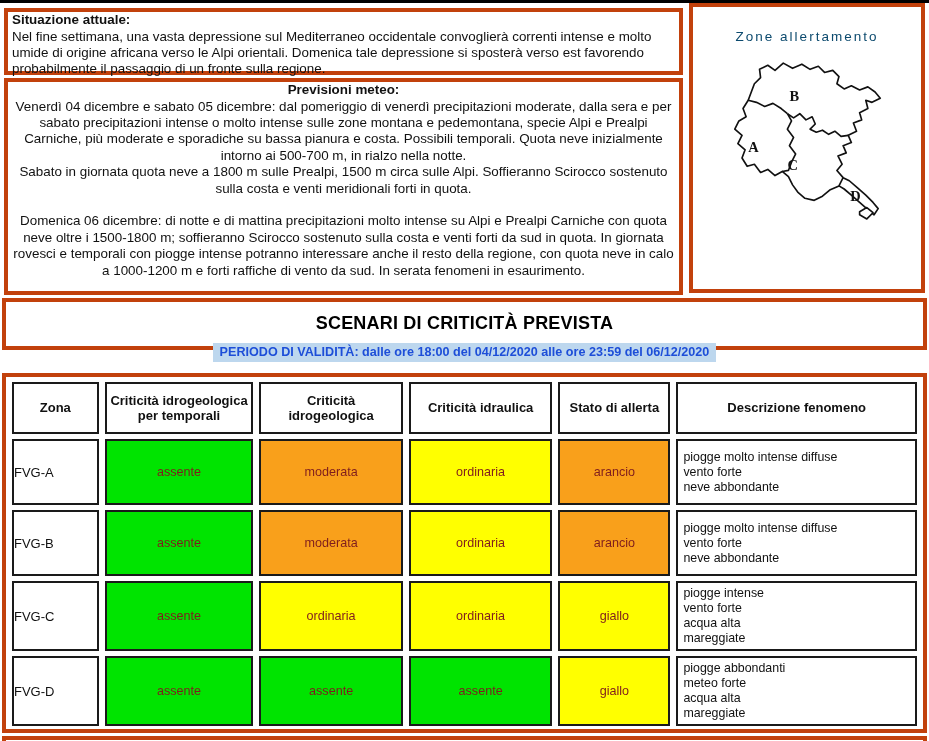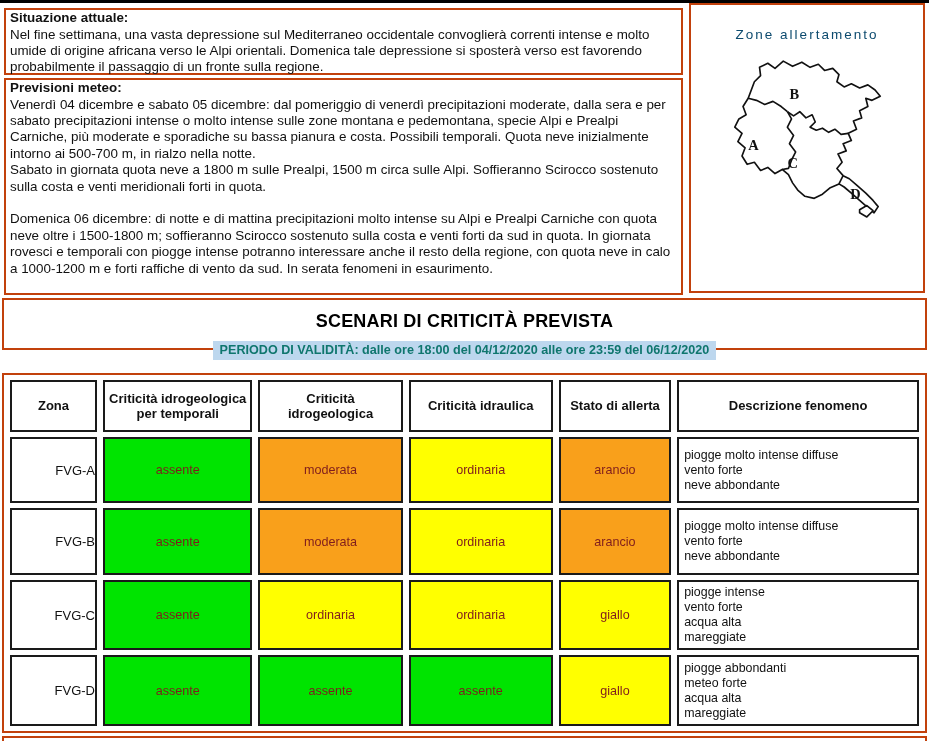--- a/index.html
+++ b/index.html
@@ -2,47 +2,47 @@
 <html><head>
 <meta charset="utf-8">
 <style>
   * { margin: 0; padding: 0; box-sizing: border-box; }
   html, body { width: 929px; height: 741px; background: #ffffff; overflow: hidden; }
   body { position: relative; font-family: "Liberation Sans", sans-serif; color: #111; }
 
   .top-line { position: absolute; left: 0; top: 0; width: 929px; height: 3px; background: #000; }
   .top-tick { position: absolute; left: 721px; top: 0; width: 2px; height: 9px; background: #000; }
 
-  .box { position: absolute; border: 2px solid #c2410c; background: #fff; }
+  .box { position: absolute; border: 4px solid #c2410c; background: #fff; }
 
   .situazione-box { left: 4px; top: 8px; width: 679px; height: 67px; padding: 0 4px; }
-  .previsioni-box { left: 4px; top: 78px; width: 679px; height: 217px; padding: 0 4px; }
+  .previsioni-box { left: 4px; top: 78px; width: 679px; height: 217px; padding: 0 4px; text-align: center; }
   .body-text { font-size: 13.4px; line-height: 16.4px; white-space: pre-line; }
   .box-heading { font-size: 13.4px; line-height: 16.6px; font-weight: bold; }
   .para-gap { height: 16.4px; }
 
   .map-box { left: 689px; top: 3px; width: 236px; height: 290px; }
   .map-title { text-align: center; margin-top: 22px; font-size: 13.5px; letter-spacing: 2px; color: #0c4a6e; }
   .map-svg { display: block; margin: 10px auto 0 auto; }
   .map-svg path { fill: none; stroke: #111; stroke-width: 1.6; stroke-linejoin: round; }
   .map-svg path.region { fill: #ffffff; }
   .map-svg text { font-family: "Liberation Serif", serif; font-weight: bold; font-size: 14px; fill: #111; }
 
   .scenari-box { left: 2px; top: 298px; width: 925px; height: 52px; text-align: center; }
   .scenari-title { margin-top: 11px; font-size: 18px; font-weight: bold; letter-spacing: 0.2px; color: #000; }
   .validity-band { display: inline-block; margin-top: 9px; padding: 2px 7px 3px 7px;
-                   font-size: 12.6px; font-weight: bold; color: #0f766e; background: #BDD7EE; }
+                   font-size: 12.6px; font-weight: bold; color: #1d4ed8; background: #BDD7EE; }
 
   .table-box { left: 2px; top: 373px; width: 925px; height: 360px; padding: 0; }
   table.alert-table { width: 100%; height: 100%; border-collapse: separate; border-spacing: 6px 5px; table-layout: fixed; }
   table.alert-table th, table.alert-table td { border: 2px solid #1a1a1a; background: #fff; vertical-align: middle; }
   table.alert-table thead tr { height: 52px; }
   table.alert-table tbody tr { height: 66px; }
   th.hdr { font-size: 13px; font-weight: bold; text-align: center; line-height: 15.5px; padding: 2px; }
-  td.zona-cell { font-size: 13px; text-align: right; }
+  td.zona-cell { font-size: 13px; text-align: left; }
   td.crit-cell { font-size: 12.6px; text-align: center; color: #7f1d1d; }
   td.descr-cell { font-size: 12.4px; line-height: 15px; text-align: left; padding: 3px 5px; white-space: pre-line; }
 
   .bottom-strip { left: 2px; top: 736px; width: 925px; height: 12px; }
 </style>
 </head>
 <body>
 
 <div class="top-line"></div>
 <div class="top-tick"></div>

